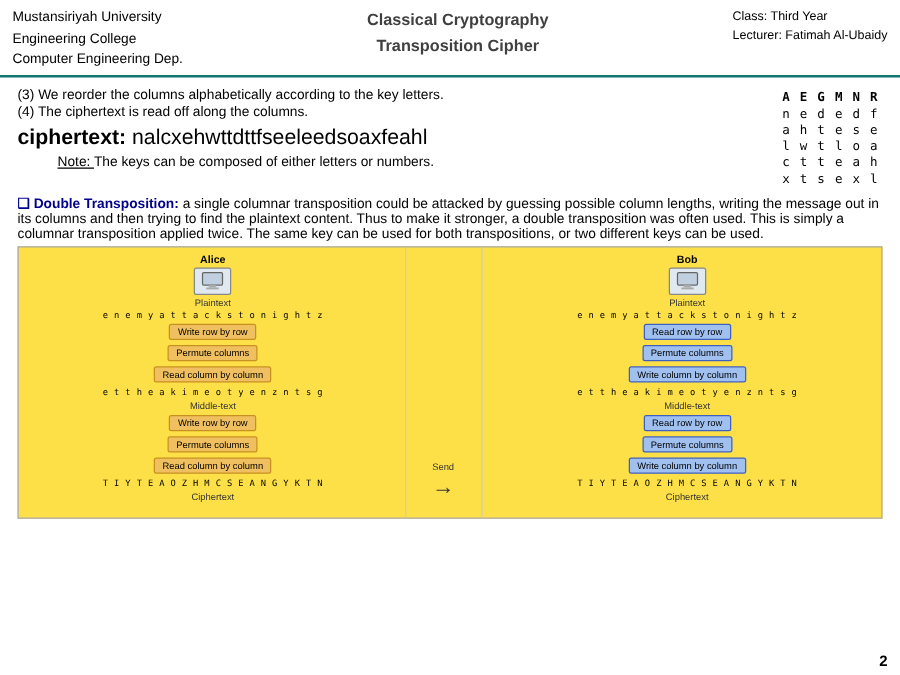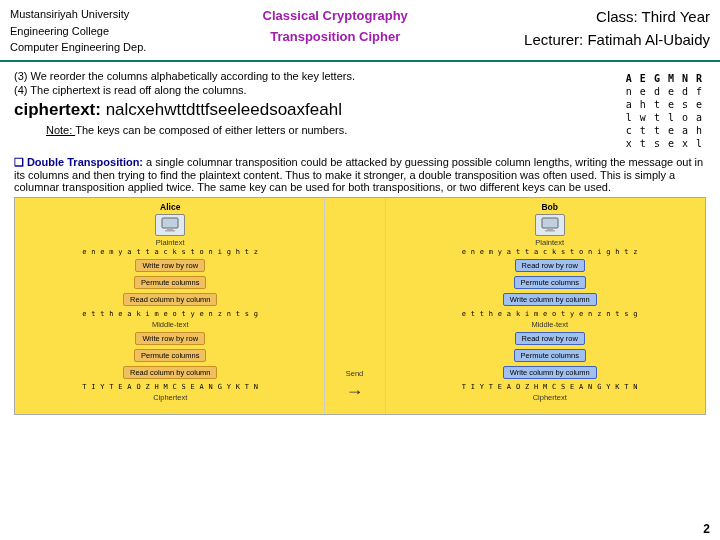--- a/index.html
+++ b/index.html
@@ -19,27 +19,27 @@
       border-bottom: 2px solid #0f766e;
     }
     #header-left {
       font-size: 11px;
       line-height: 1.5;
     }
     #header-center {
       text-align: center;
       font-size: 13px;
       font-weight: bold;
-      color: #a21caf;
+      color: #404040;
       line-height: 1.6;
     }
     #header-right {
-      font-size: 15px;
+      font-size: 10px;
       line-height: 1.5;
-      text-align: right;
+      text-align: left;
     }
     #content {
       padding: 8px 14px 6px 14px;
     }
     .step-text {
       font-size: 11px;
       margin-bottom: 2px;
     }
     .cipher-line {
       font-size: 17px;

